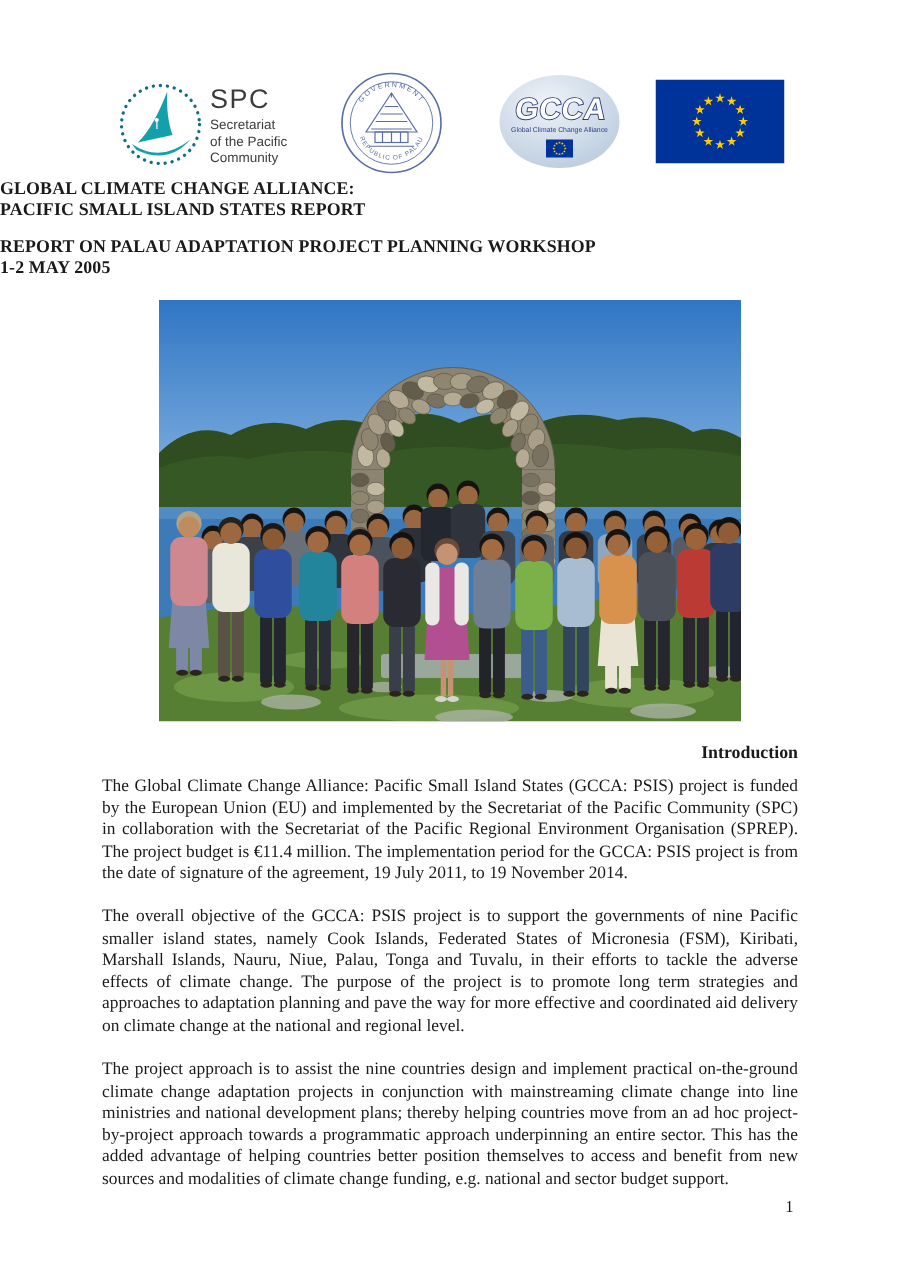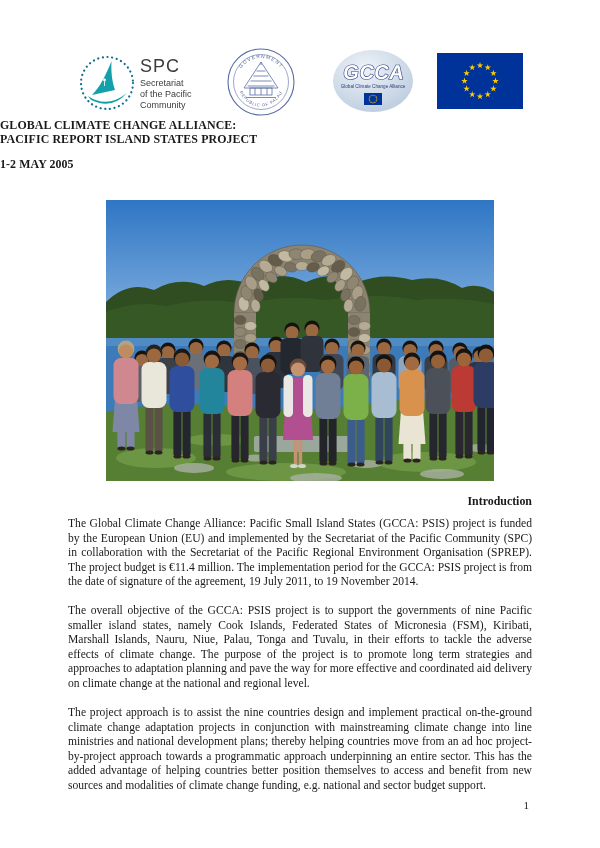--- a/index.html
+++ b/index.html
@@ -127,22 +127,23 @@
           <path d="M29.58,32.35L30.34,34.70L32.81,34.70L30.81,36.15L31.58,38.50L29.58,37.04L27.58,38.50L28.35,36.15L26.34,34.70L28.82,34.70Z" fill="#ffcc00"></path>
           <path d="M27.50,24.60L28.26,26.95L30.73,26.95L28.73,28.40L29.50,30.75L27.50,29.29L25.50,30.75L26.27,28.40L24.27,26.95L26.74,26.95Z" fill="#ffcc00"></path>
           <path d="M29.58,16.85L30.34,19.20L32.81,19.20L30.81,20.65L31.58,23.00L29.58,21.54L27.58,23.00L28.35,20.65L26.34,19.20L28.82,19.20Z" fill="#ffcc00"></path>
           <path d="M35.25,11.18L36.01,13.53L38.48,13.53L36.48,14.98L37.25,17.33L35.25,15.87L33.25,17.33L34.02,14.98L32.02,13.53L34.49,13.53Z" fill="#ffcc00"></path>
         </g>
     </svg>
   </div>
 
   <div class="title-block">
     <div>GLOBAL CLIMATE CHANGE ALLIANCE:</div>
-    <div>PACIFIC REPORT ISLAND STATES PROJECT</div>
+    <div>PACIFIC SMALL ISLAND STATES REPORT</div>
     <div class="gap"></div>
+    <div>REPORT ON PALAU ADAPTATION PROJECT PLANNING WORKSHOP</div>
     <div>1-2 MAY 2005</div>
   </div>
 
   <div class="photo">
     <svg viewBox="0 0 388 281">
       <defs>
         <linearGradient id="skyGrad" x1="0" y1="0" x2="0" y2="1">
           <stop offset="0" stop-color="#2f76c4"></stop>
           <stop offset="1" stop-color="#8fb9e4"></stop>
         </linearGradient>

